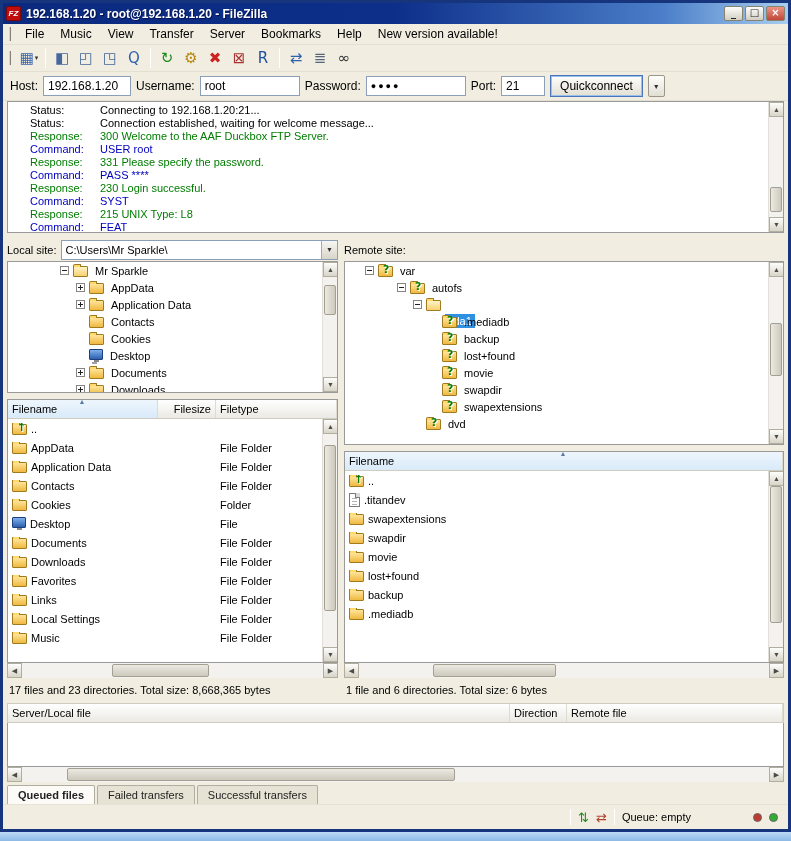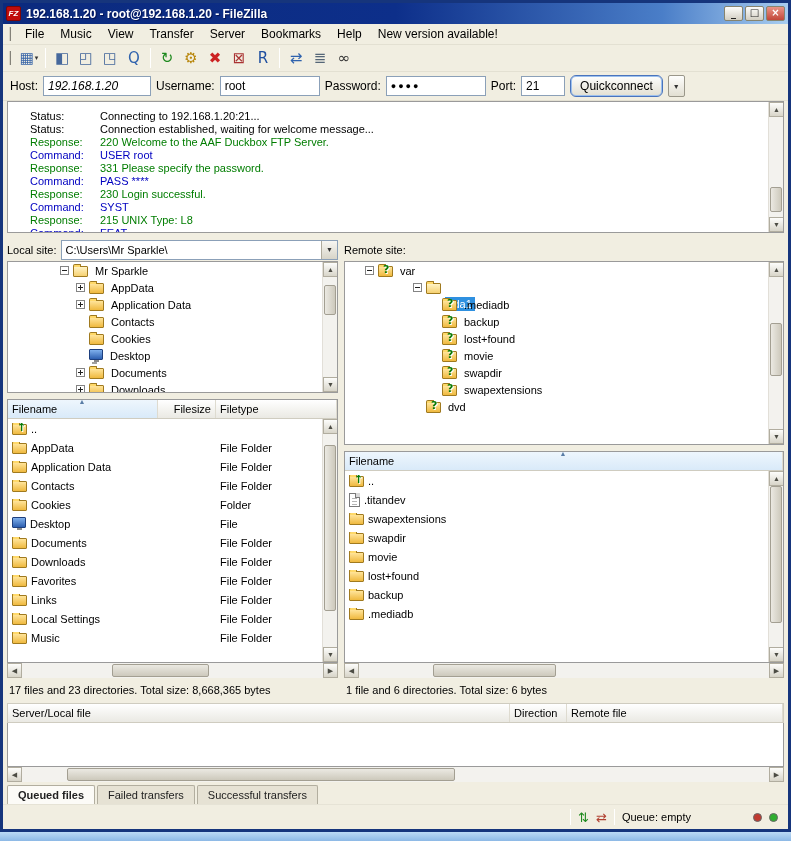--- a/index.html
+++ b/index.html
@@ -26,27 +26,27 @@
   .mi { padding:3px 8px; font-size:12px; white-space:nowrap; }
   .toolbar { height:27px; flex:0 0 auto; background:#f1eee1; display:flex; align-items:center; padding-left:3px; border-bottom:1px solid #e3e0d2; }
   .tbtn { min-width:24px; height:22px; display:flex; align-items:center; justify-content:center; padding:0 2px; border-radius:2px; }
   .tglyph { font-family:"DejaVu Sans",sans-serif; font-size:15px; line-height:20px; }
   .tbtn .dd { font-size:7px; color:#333; margin-left:1px; }
   .tsep { width:1px; height:20px; background:#c9c5b5; border-right:1px solid #fff; margin:0 4px; }
 
   
   .quickbar { height:29px; flex:0 0 auto; background:#f1eee1; display:flex; align-items:center; gap:5px; padding:0 7px; font-size:12px; border-bottom:1px solid #e3e0d2; }
   .qinput { height:20px; border:1px solid #8ba0b8; background:#fff; font:12px "Liberation Sans",sans-serif; padding:0 4px; }
-  .qinput.host { width:108px;font-style:italic; } .qinput.user { width:100px; } .qinput.pass { width:100px; font-size:9px; letter-spacing:2px; } .qinput.port { width:44px; }
+  .qinput.host { width:88px; } .qinput.user { width:100px; } .qinput.pass { width:100px; font-size:9px; letter-spacing:2px; } .qinput.port { width:44px; }
   .qc-btn { height:22px; padding:0 9px; font:12px "Liberation Sans",sans-serif; color:#000;
-            background:linear-gradient(#fefefd,#e2dfd2); border:1px solid #4a74bc; box-shadow:inset 0 0 0 1px #9cc0ee; border-radius:6px; }
+            background:linear-gradient(#fefefd,#e2dfd2); border:1px solid #4a74bc; box-shadow:inset 0 0 0 1px #9cc0ee; border-radius:0; }
   .qc-drop { width:17px; height:22px; background:linear-gradient(#fefefd,#e2dfd2); border:1px solid #9a978a; border-radius:2px; font-size:7px; color:#333; }
 
   
-  .logpane { height:132px; flex:0 0 auto; margin:0 4px; background:#fff; border:1px solid #9a9a9a; position:relative; overflow:hidden; padding-top:8px; }
+  .logpane { height:132px; flex:0 0 auto; margin:0 4px; background:#fff; border:1px solid #9a9a9a; position:relative; overflow:hidden; padding-top:2px; }
   .logline { display:flex; height:13px; line-height:13px; white-space:nowrap; }
   .llabel { width:92px; padding-left:22px; flex:0 0 auto; }
   .log-status { color:#000; } .log-response { color:#007d00; } .log-command { color:#0000c0; }
 
   
   .browsers { flex:1 1 auto; margin:0 4px; display:flex; min-height:0; }
   .panel { display:flex; flex-direction:column; min-width:0; }
   .panel.left { width:331px; flex:0 0 auto; }
   .panel.right { flex:1 1 auto; }
   .vsplit { width:6px; flex:0 0 auto; }
@@ -220,21 +220,21 @@
           <div class="logline log-status">
             <span class="llabel">Status:</span>
             <span class="lmsg">Connecting to 192.168.1.20:21...</span>
           </div>
           <div class="logline log-status">
             <span class="llabel">Status:</span>
             <span class="lmsg">Connection established, waiting for welcome message...</span>
           </div>
           <div class="logline log-response">
             <span class="llabel">Response:</span>
-            <span class="lmsg">220 Welcome to the AAF Duckbox FTP Server.</span>
+            <span class="lmsg">300 Welcome to the AAF Duckbox FTP Server.</span>
           </div>
           <div class="logline log-command">
             <span class="llabel">Command:</span>
             <span class="lmsg">USER root</span>
           </div>
           <div class="logline log-response">
             <span class="llabel">Response:</span>
             <span class="lmsg">331 Please specify the password.</span>
           </div>
           <div class="logline log-command">
@@ -459,20 +459,26 @@
         <div class="sitebar">
           <span>Remote site:</span>
         </div>
         <div class="treebox">
           <div id="remote-tree-items">
               <div class="trow">
                 <span class="tindent" style="width: 20px;"></span>
                 <span class="texp "></span>
                 <span class="fi q"></span>
                 <span class="tlabel">var</span>
+              </div>
+              <div class="trow">
+                <span class="tindent" style="width: 52px;"></span>
+                <span class="texp "></span>
+                <span class="fi q"></span>
+                <span class="tlabel">autofs</span>
               </div>
               <div class="trow sel">
                 <span class="tindent" style="width: 68px;"></span>
                 <span class="texp "></span>
                 <span class="fi open"></span>
                 <span class="tlabel">sda1</span>
               </div>
               <div class="trow">
                 <span class="tindent" style="width: 84px;"></span>
                 <span class="tindent" style="width: 13px;"></span>

